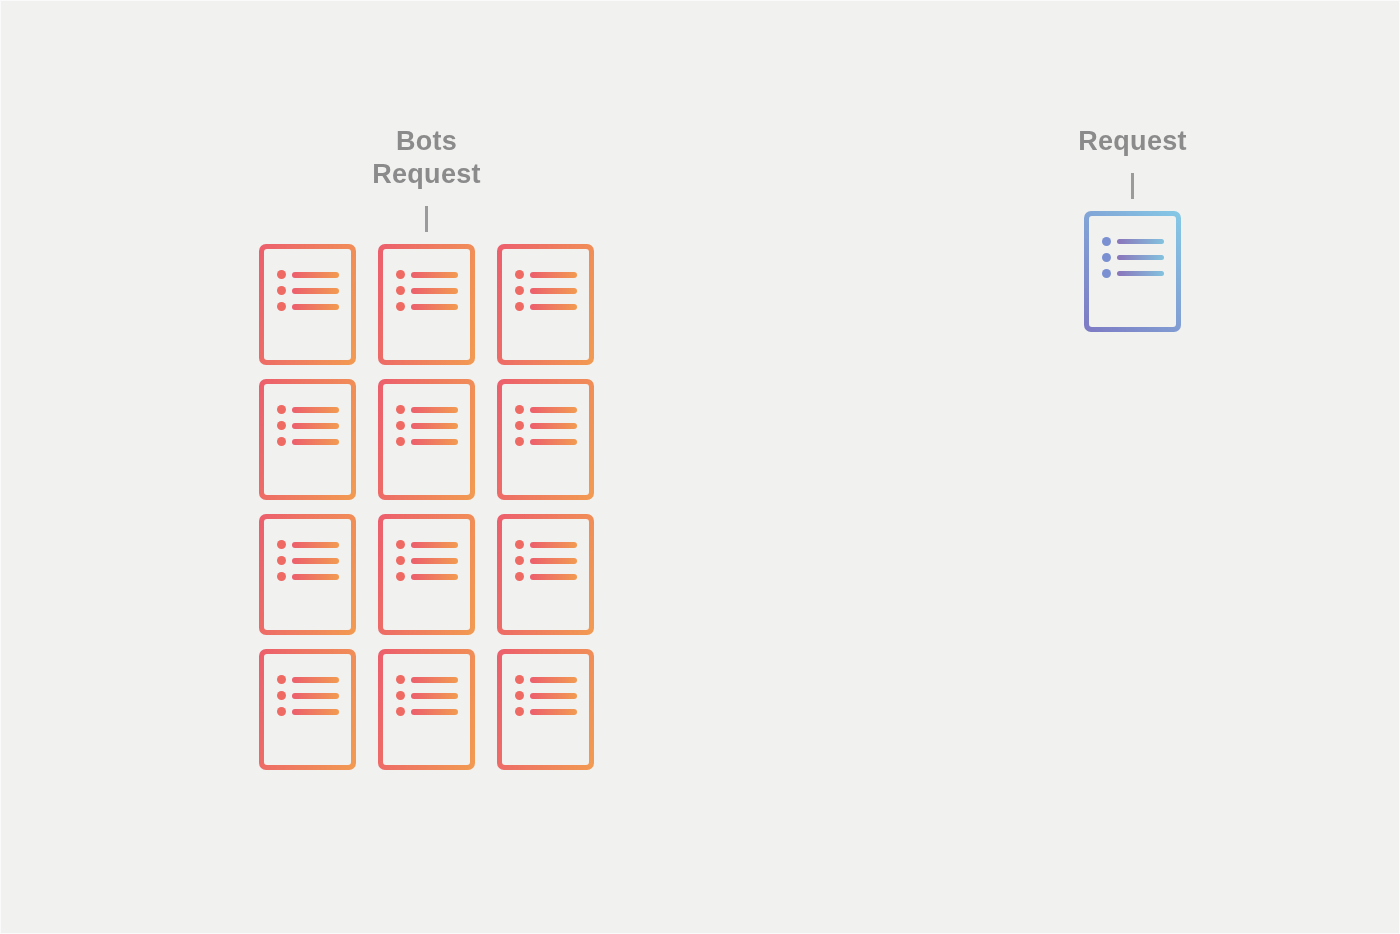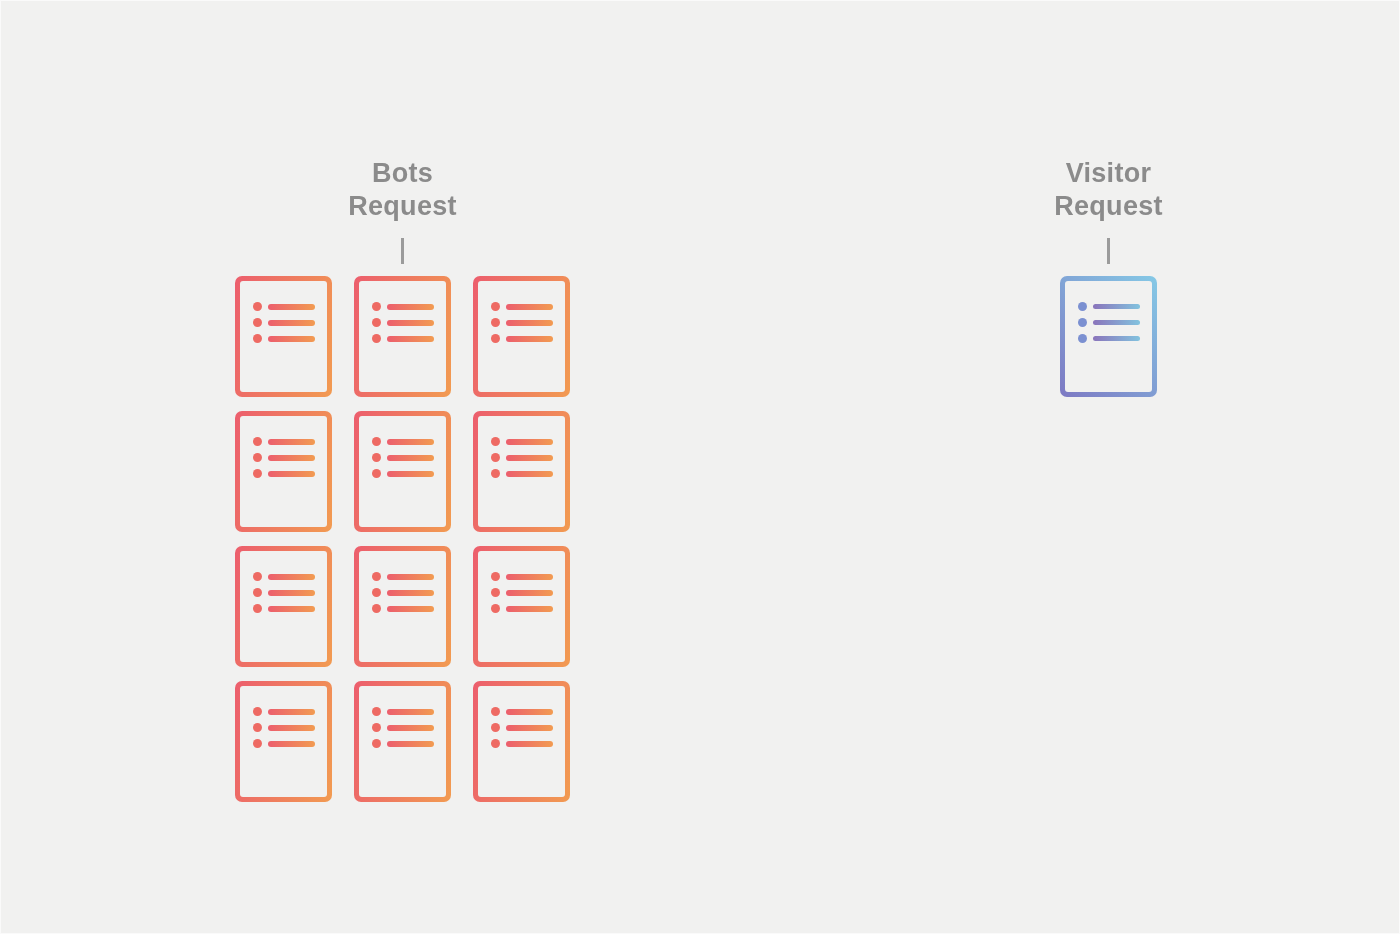--- a/index.html
+++ b/index.html
@@ -26,23 +26,24 @@
     background: var(--c-bg);
     position: relative;
     border: 1px solid #fafafa;
   }
   .canvas {
     position: absolute;
     inset: 0;
   }
   .group {
     position: absolute;
-    top: 156px;
+    top: 124px;
     width: 335px;
     text-align: center;
+    margin-left: 24px;
   }
   .group.bots    { left: 234px; }
   .group.visitor { left: 940px; }
   .group-label {
     font-size: 27px;
     line-height: 33px;
     font-weight: 700;
     color: var(--c-label);
     letter-spacing: 0.3px;
   }
@@ -328,21 +329,20 @@
         <span class="doc-bullet"></span>
         <span class="doc-bar"></span>
       </div>
     </div>
   </div>
 </div>
   </section>
 
   <section class="group visitor">
     <h2 class="group-label">
-      <span class="label-line">Visitor</span>
       <span class="label-line">Request</span>
     </h2>
     <div class="tick"></div>
     <div class="card-slot" id="visitor-slot">
   <div class="doc-card">
     <div class="doc-card-inner">
       <div class="doc-row">
         <span class="doc-bullet"></span>
         <span class="doc-bar"></span>
       </div>

